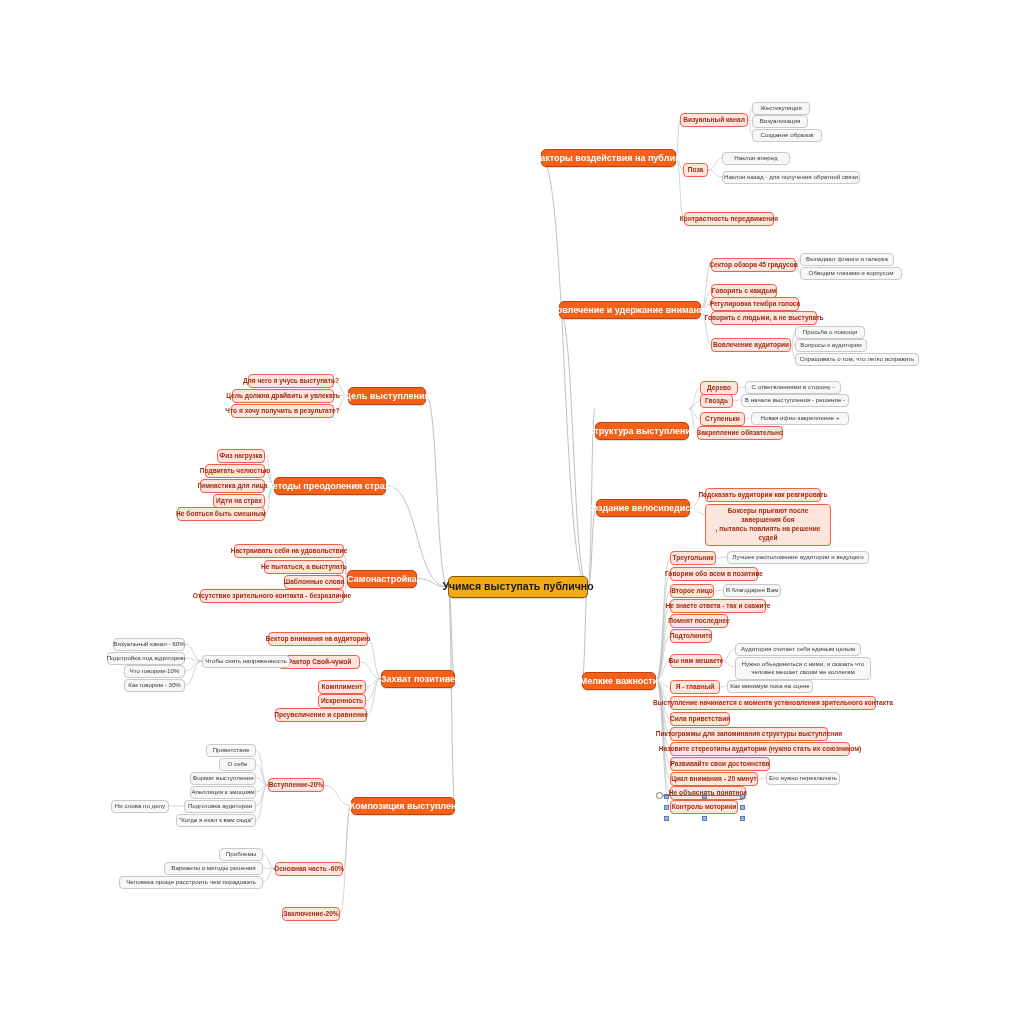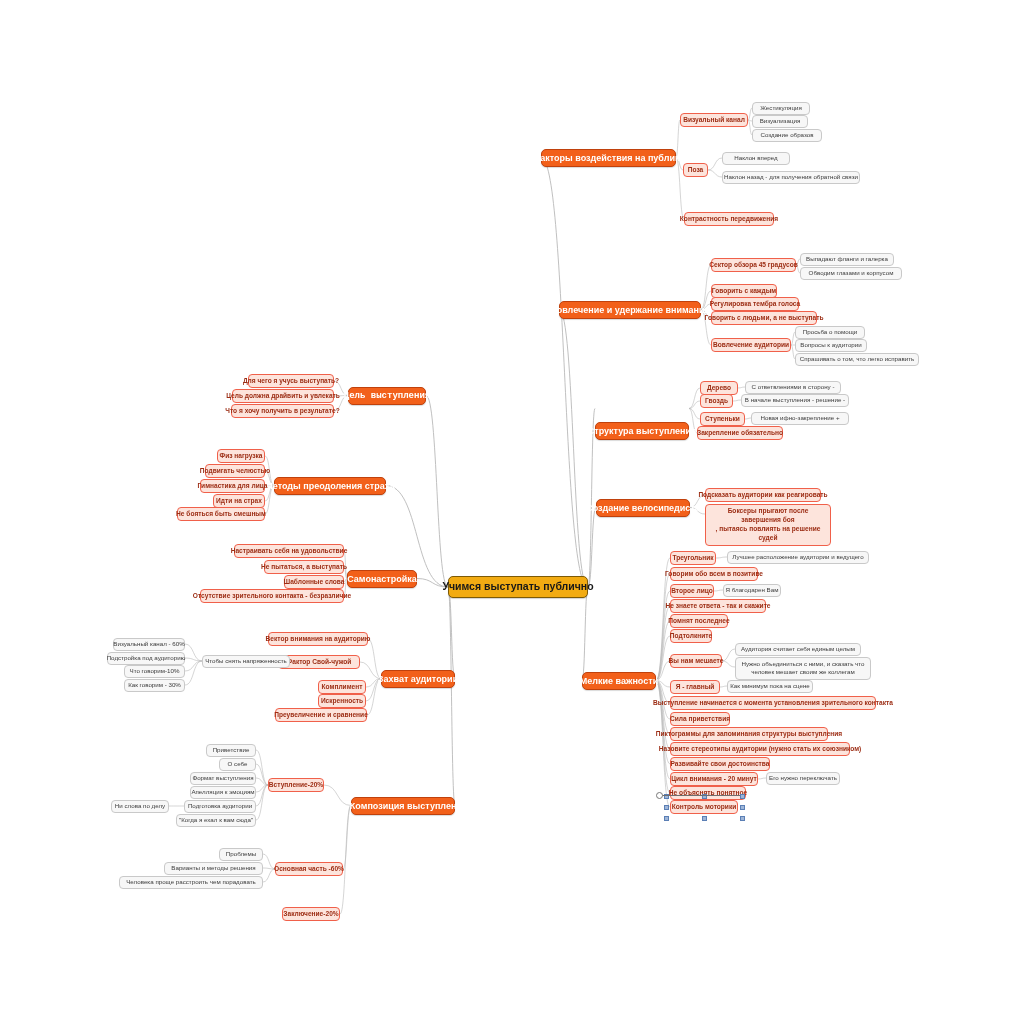--- a/index.html
+++ b/index.html
@@ -262,36 +262,36 @@
         <i style="left: 36px; top: -2px;"></i>
         <i style="left: 74px; top: -2px;"></i>
         <i style="left: -2px; top: 9px;"></i>
         <i style="left: 74px; top: 9px;"></i>
         <i style="left: -2px; top: 20px;"></i>
         <i style="left: 36px; top: 20px;"></i>
         <i style="left: 74px; top: 20px;"></i>
       </div>
       <div class="sel-bar" style="left: 658px; top: 795px; width: 82px;"></div>
       <div class="sel-knob" style="left: 656px; top: 792px;"></div>
-      <div class="node lvl1" style="left: 348px; top: 387px; width: 78px; min-height: 17px; font-family: Liberation Mono, monospace;">Цель выступления</div>
+      <div class="node lvl1" style="left: 348px; top: 387px; width: 78px; min-height: 17px;">Цель выступления</div>
       <div class="node lvl2" style="left: 248px; top: 374px; width: 86px; min-height: 14px;">Для чего я учусь выступать?</div>
       <div class="node lvl2" style="left: 232px; top: 389px; width: 102px; min-height: 14px;">Цель должна драйвить и увлекать</div>
       <div class="node lvl2" style="left: 231px; top: 404px; width: 103px; min-height: 14px;">Что я хочу получить в результате?</div>
       <div class="node lvl1" style="left: 274px; top: 477px; width: 112px; min-height: 17px;">Методы преодоления страха</div>
       <div class="node lvl2" style="left: 217px; top: 449px; width: 48px; min-height: 14px;">Физ нагрузка</div>
       <div class="node lvl2" style="left: 205px; top: 464px; width: 60px; min-height: 14px;">Подвигать челюстью</div>
       <div class="node lvl2" style="left: 200px; top: 479px; width: 65px; min-height: 14px;">Гимнастика для лица</div>
       <div class="node lvl2" style="left: 213px; top: 494px; width: 52px; min-height: 14px;">Идти на страх</div>
       <div class="node lvl2" style="left: 177px; top: 507px; width: 88px; min-height: 14px;">Не бояться быть смешным</div>
       <div class="node lvl1" style="left: 347px; top: 570px; width: 70px; min-height: 17px;">Самонастройка</div>
       <div class="node lvl2" style="left: 234px; top: 544px; width: 110px; min-height: 14px;">Настраивать себя на удовольствие</div>
       <div class="node lvl2" style="left: 264px; top: 560px; width: 80px; min-height: 14px;">Не пытаться, а выступать</div>
       <div class="node lvl2" style="left: 284px; top: 575px; width: 60px; min-height: 14px;">Шаблонные слова</div>
       <div class="node lvl2" style="left: 200px; top: 589px; width: 144px; min-height: 14px;">Отсутствие зрительного контакта - безразличие</div>
-      <div class="node lvl1" style="left: 381px; top: 670px; width: 74px; min-height: 17px;">Захват аудитории</div>
+      <div class="node lvl1" style="left: 381px; top: 670px; width: 74px; min-height: 17px;">Захват позитиве</div>
       <div class="node lvl2" style="left: 268px; top: 632px; width: 100px; min-height: 14px;">Вектор внимания на аудиторию</div>
       <div class="node lvl2" style="left: 278px; top: 655px; width: 82px; min-height: 14px;">Фактор Свой-чужой</div>
       <div class="node lvl3" style="left: 202px; top: 655px; width: 88px; min-height: 12px;">Чтобы снять напряженность</div>
       <div class="node lvl3" style="left: 113px; top: 638px; width: 72px; min-height: 12px;">Визуальный канал - 60%</div>
       <div class="node lvl3" style="left: 107px; top: 652px; width: 78px; min-height: 12px;">Подстройка под аудиторию</div>
       <div class="node lvl3" style="left: 124px; top: 665px; width: 61px; min-height: 12px;">Что говорим-10%</div>
       <div class="node lvl3" style="left: 124px; top: 679px; width: 61px; min-height: 12px;">Как говорим - 30%</div>
       <div class="node lvl2" style="left: 318px; top: 680px; width: 48px; min-height: 14px;">Комплимент</div>
       <div class="node lvl2" style="left: 318px; top: 694px; width: 48px; min-height: 14px;">Искренность</div>
       <div class="node lvl2" style="left: 275px; top: 708px; width: 92px; min-height: 14px;">Преувеличение и сравнение</div>

